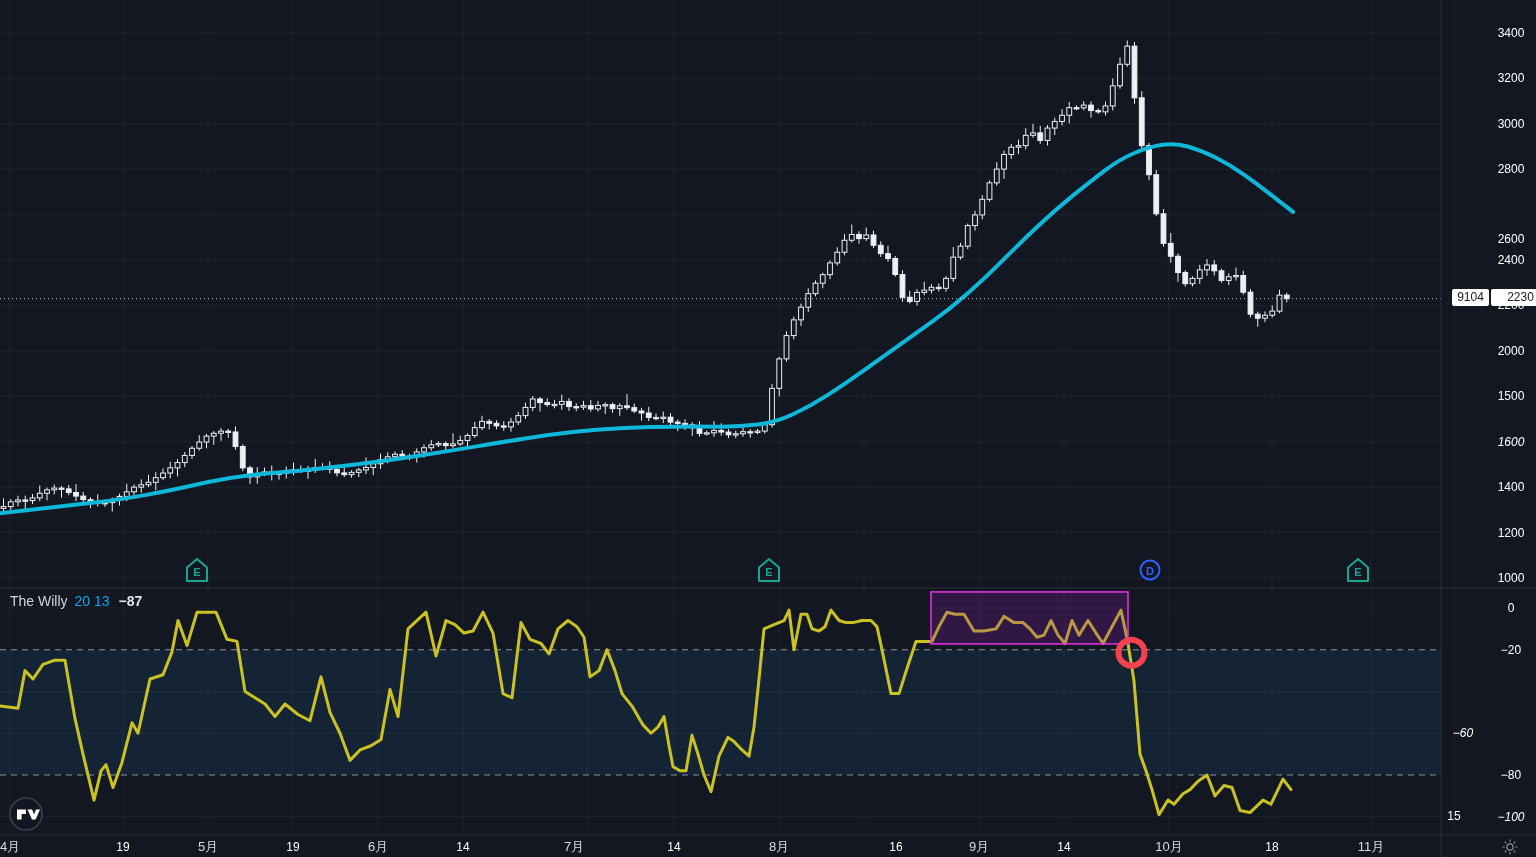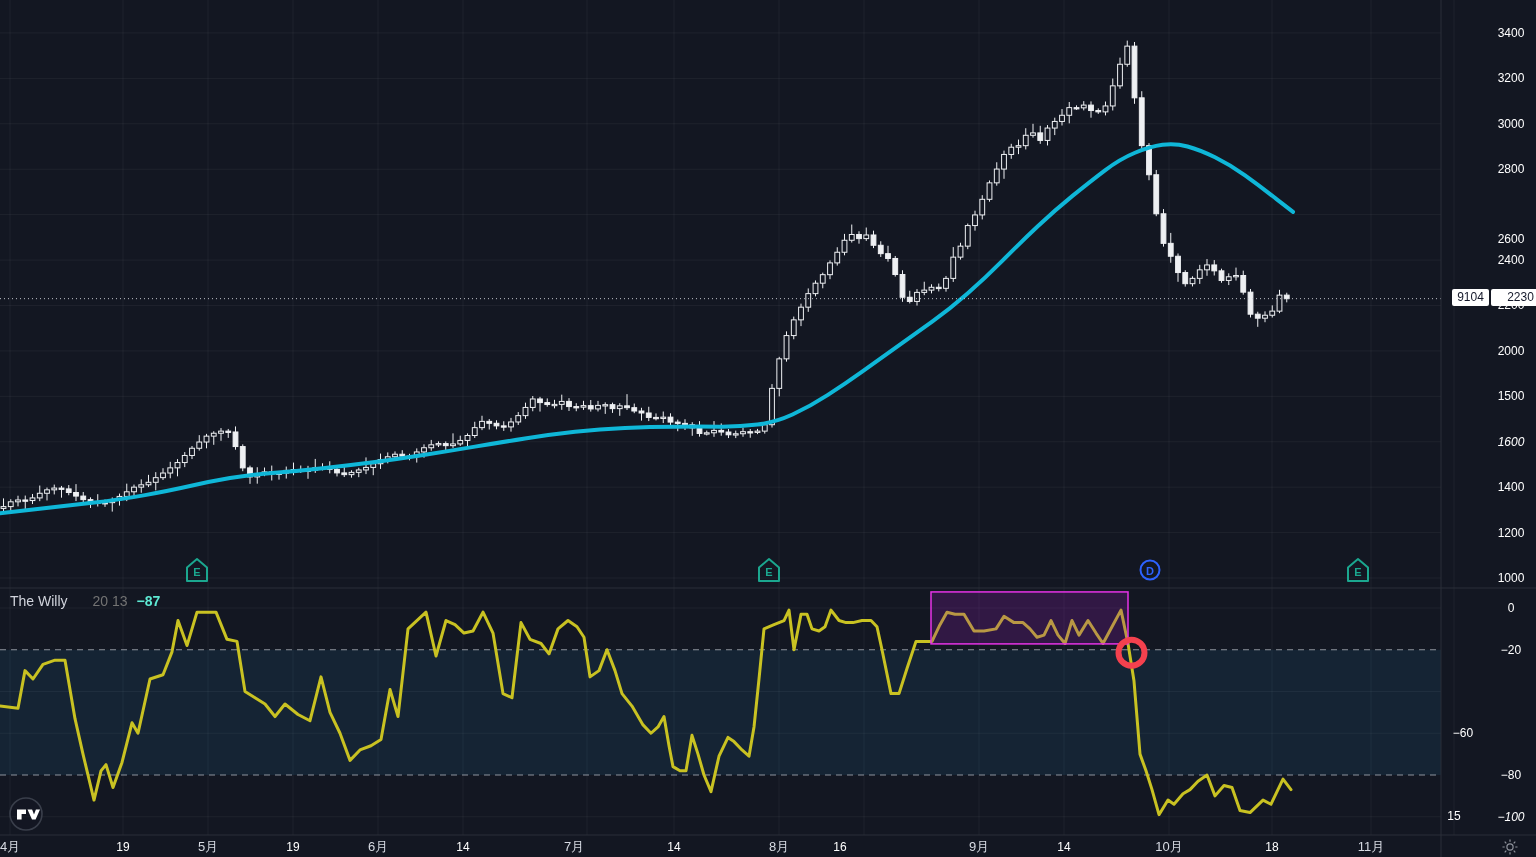--- a/index.html
+++ b/index.html
@@ -2,22 +2,22 @@
 <html><head>
 <meta charset="utf-8">
 <style>
   html,body{margin:0;padding:0;background:#131722;}
   .root{position:relative;width:1536px;height:857px;overflow:hidden;background:#131722;
         font-family:"Liberation Sans",sans-serif;-webkit-font-smoothing:antialiased;}
   svg.chart{position:absolute;left:0;top:0;}
   .tick{position:absolute;transform:translate(-50%,-50%);font-size:12px;color:#ffffff;white-space:nowrap;}
   .tick.month{color:#d7dbe3;font-size:13px;text-align:right;}
   .legend{position:absolute;left:10px;top:593px;font-size:14px;color:#d1d4dc;}
-  .legend .params{color:#737373;margin-left:25px;}
-  .legend .value{color:#5eead4;margin-left:9px;font-weight:700;text-align:center;}
+  .legend .params{color:#0ea5e9;margin-left:7px;}
+  .legend .value{color:#e5e5e5;margin-left:9px;font-weight:700;text-align:center;}
   .axis-box{position:absolute;background:#ffffff;color:#14182a;font-size:12px;height:17px;
             line-height:17px;text-align:center;border-radius:2px;}
   #countdown-box{left:1452px;top:289px;width:37px;}
   #price-box{left:1491px;top:289px;width:59px;}
   .logo-wrap{position:absolute;left:8px;top:796px;width:36px;height:36px;}
   .sun-wrap{position:absolute;left:1501px;top:838px;width:18px;height:18px;}
 </style>
 </head>
 <body>
 
@@ -461,35 +461,35 @@
       <div class="tick" style="left: 1511px; top: 396.32px;">1500</div>
       <div class="tick" style="left: 1511px; top: 441.74px; font-style: italic;">1600</div>
       <div class="tick" style="left: 1511px; top: 487.16px;">1400</div>
       <div class="tick" style="left: 1511px; top: 532.58px;">1200</div>
       <div class="tick" style="left: 1511px; top: 578px;">1000</div>
     </div>
   <div id="willy-axis">
       <div class="tick" style="left: 1511px; top: 608px;">0</div>
       <div class="tick" style="left: 1511px; top: 649.75px;">−20</div>
       <div class="tick" style="left: 1586px; top: 691.5px;">−40</div>
-      <div class="tick" style="left: 1463px; top: 733.25px;">−60</div>
+      <div class="tick" style="left: 1463px; top: 733.25px; font-style: italic;">−60</div>
       <div class="tick" style="left: 1511px; top: 775px;">−80</div>
       <div class="tick" style="left: 1511px; top: 816.75px; font-style: italic;">−100</div>
     </div>
   <div id="time-axis">
       <div class="tick month" style="left: 10px; top: 847px;">4月</div>
       <div class="tick" style="left: 123px; top: 847px;">19</div>
       <div class="tick month" style="left: 208px; top: 847px;">5月</div>
       <div class="tick" style="left: 293px; top: 847px;">19</div>
       <div class="tick month" style="left: 378px; top: 847px;">6月</div>
       <div class="tick" style="left: 463px; top: 847px;">14</div>
       <div class="tick month" style="left: 574px; top: 847px;">7月</div>
       <div class="tick" style="left: 674px; top: 847px;">14</div>
       <div class="tick month" style="left: 779px; top: 847px;">8月</div>
-      <div class="tick" style="left: 840px; top: 847px;">16</div>
+      <div class="tick" style="left: 896px; top: 847px;">16</div>
       <div class="tick month" style="left: 979px; top: 847px;">9月</div>
       <div class="tick" style="left: 1064px; top: 847px;">14</div>
       <div class="tick month" style="left: 1169px; top: 847px;">10月</div>
       <div class="tick" style="left: 1272px; top: 847px;">18</div>
       <div class="tick month" style="left: 1371px; top: 847px;">11月</div>
       <div class="tick" style="left: 1454px; top: 816px;">15</div>
     </div>
 
   <div class="legend">
     <span>The Willy</span><span class="params">20 13</span><span class="value">−87</span>

